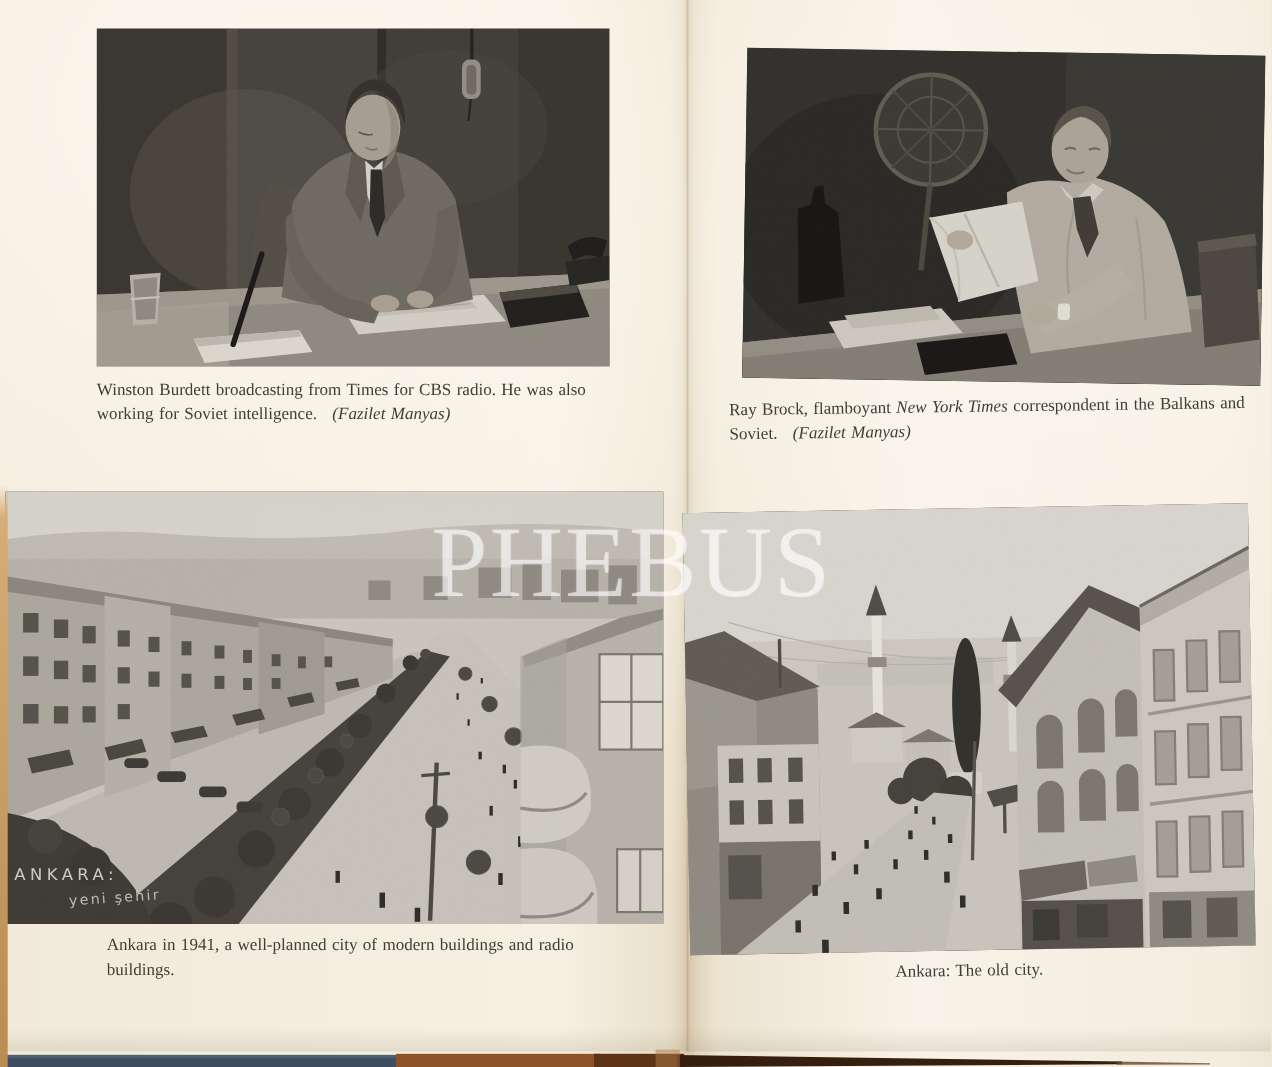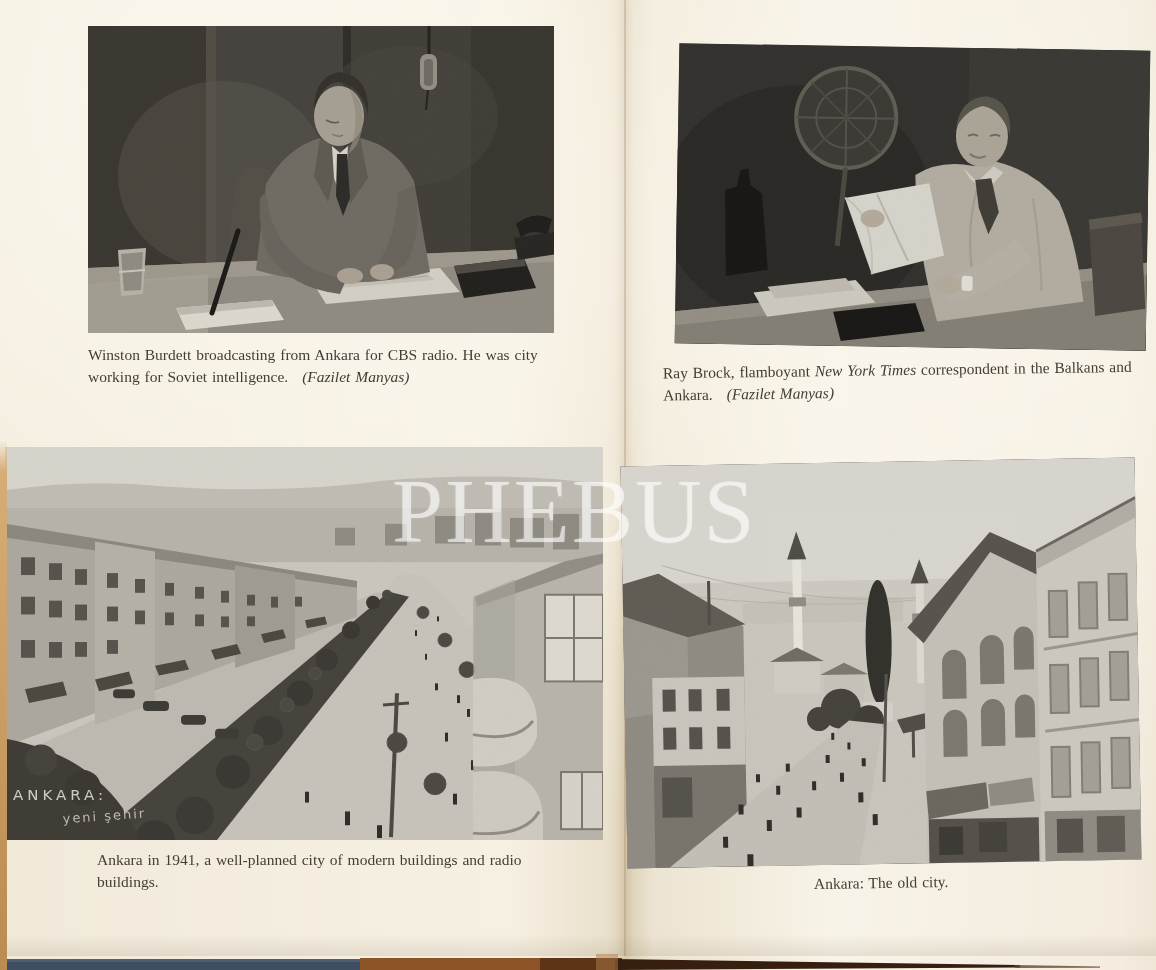--- a/index.html
+++ b/index.html
@@ -111,21 +111,21 @@
       <polygon points="366,240 436,232 438,240 369,248" fill="#4e4a43"></polygon>
       <g>
         <path d="M428,198 q18,-14 36,-5 l-5,16 q-14,-7 -26,2 z" fill="#1e1d1b"></path>
         <polygon points="426,212 468,206 470,228 430,234" fill="#262522"></polygon>
       </g>
       <rect width="466" height="307" filter="url(#g1)" opacity=".07"></rect>
     </svg>
   </figure>
 
   <div class="caption" id="caption-burdett">
-    <div class="cap-line">Winston Burdett broadcasting from Ankara for CBS radio. He was city</div>
+    <div class="cap-line">Winston Burdett broadcasting from Times for CBS radio. He was also</div>
     <div class="cap-line">
       <span>working for Soviet intelligence.</span><span class="credit">(Fazilet Manyas)</span>
     </div>
   </div>
 
   <figure class="photo" id="photo-brock" style="margin:0">
     <svg viewBox="0 0 471 300" preserveAspectRatio="none">
       <defs>
         <filter id="g2">
             <feTurbulence type="fractalNoise" baseFrequency="0.9" numOctaves="1"></feTurbulence>
@@ -177,21 +177,21 @@
 
       <polygon points="412,170 464,162 470,258 420,266" fill="#4b4740"></polygon>
       <polygon points="412,170 464,162 466,172 414,180" fill="#5d584f"></polygon>
       <rect width="471" height="300" filter="url(#g2)" opacity=".07"></rect>
     </svg>
   </figure>
 
   <div class="caption" id="caption-brock">
     <div class="cap-line"><span>Ray Brock, flamboyant </span><span class="ital">New York Times</span><span> correspondent in the Balkans and</span></div>
     <div class="cap-line">
-      <span>Ankara.</span><span class="credit">(Fazilet Manyas)</span>
+      <span>Soviet.</span><span class="credit">(Fazilet Manyas)</span>
     </div>
   </div>
 
   <figure class="photo" id="photo-boulevard" style="margin:0">
     <svg viewBox="0 0 598 399" preserveAspectRatio="none">
       <defs>
         <filter id="g3">
             <feTurbulence type="fractalNoise" baseFrequency="0.9" numOctaves="1"></feTurbulence>
           <feColorMatrix type="matrix" values="0 0 0 0 .5 0 0 0 0 .5 0 0 0 0 .5 0 0 0 .6 0"></feColorMatrix>
           </filter>

